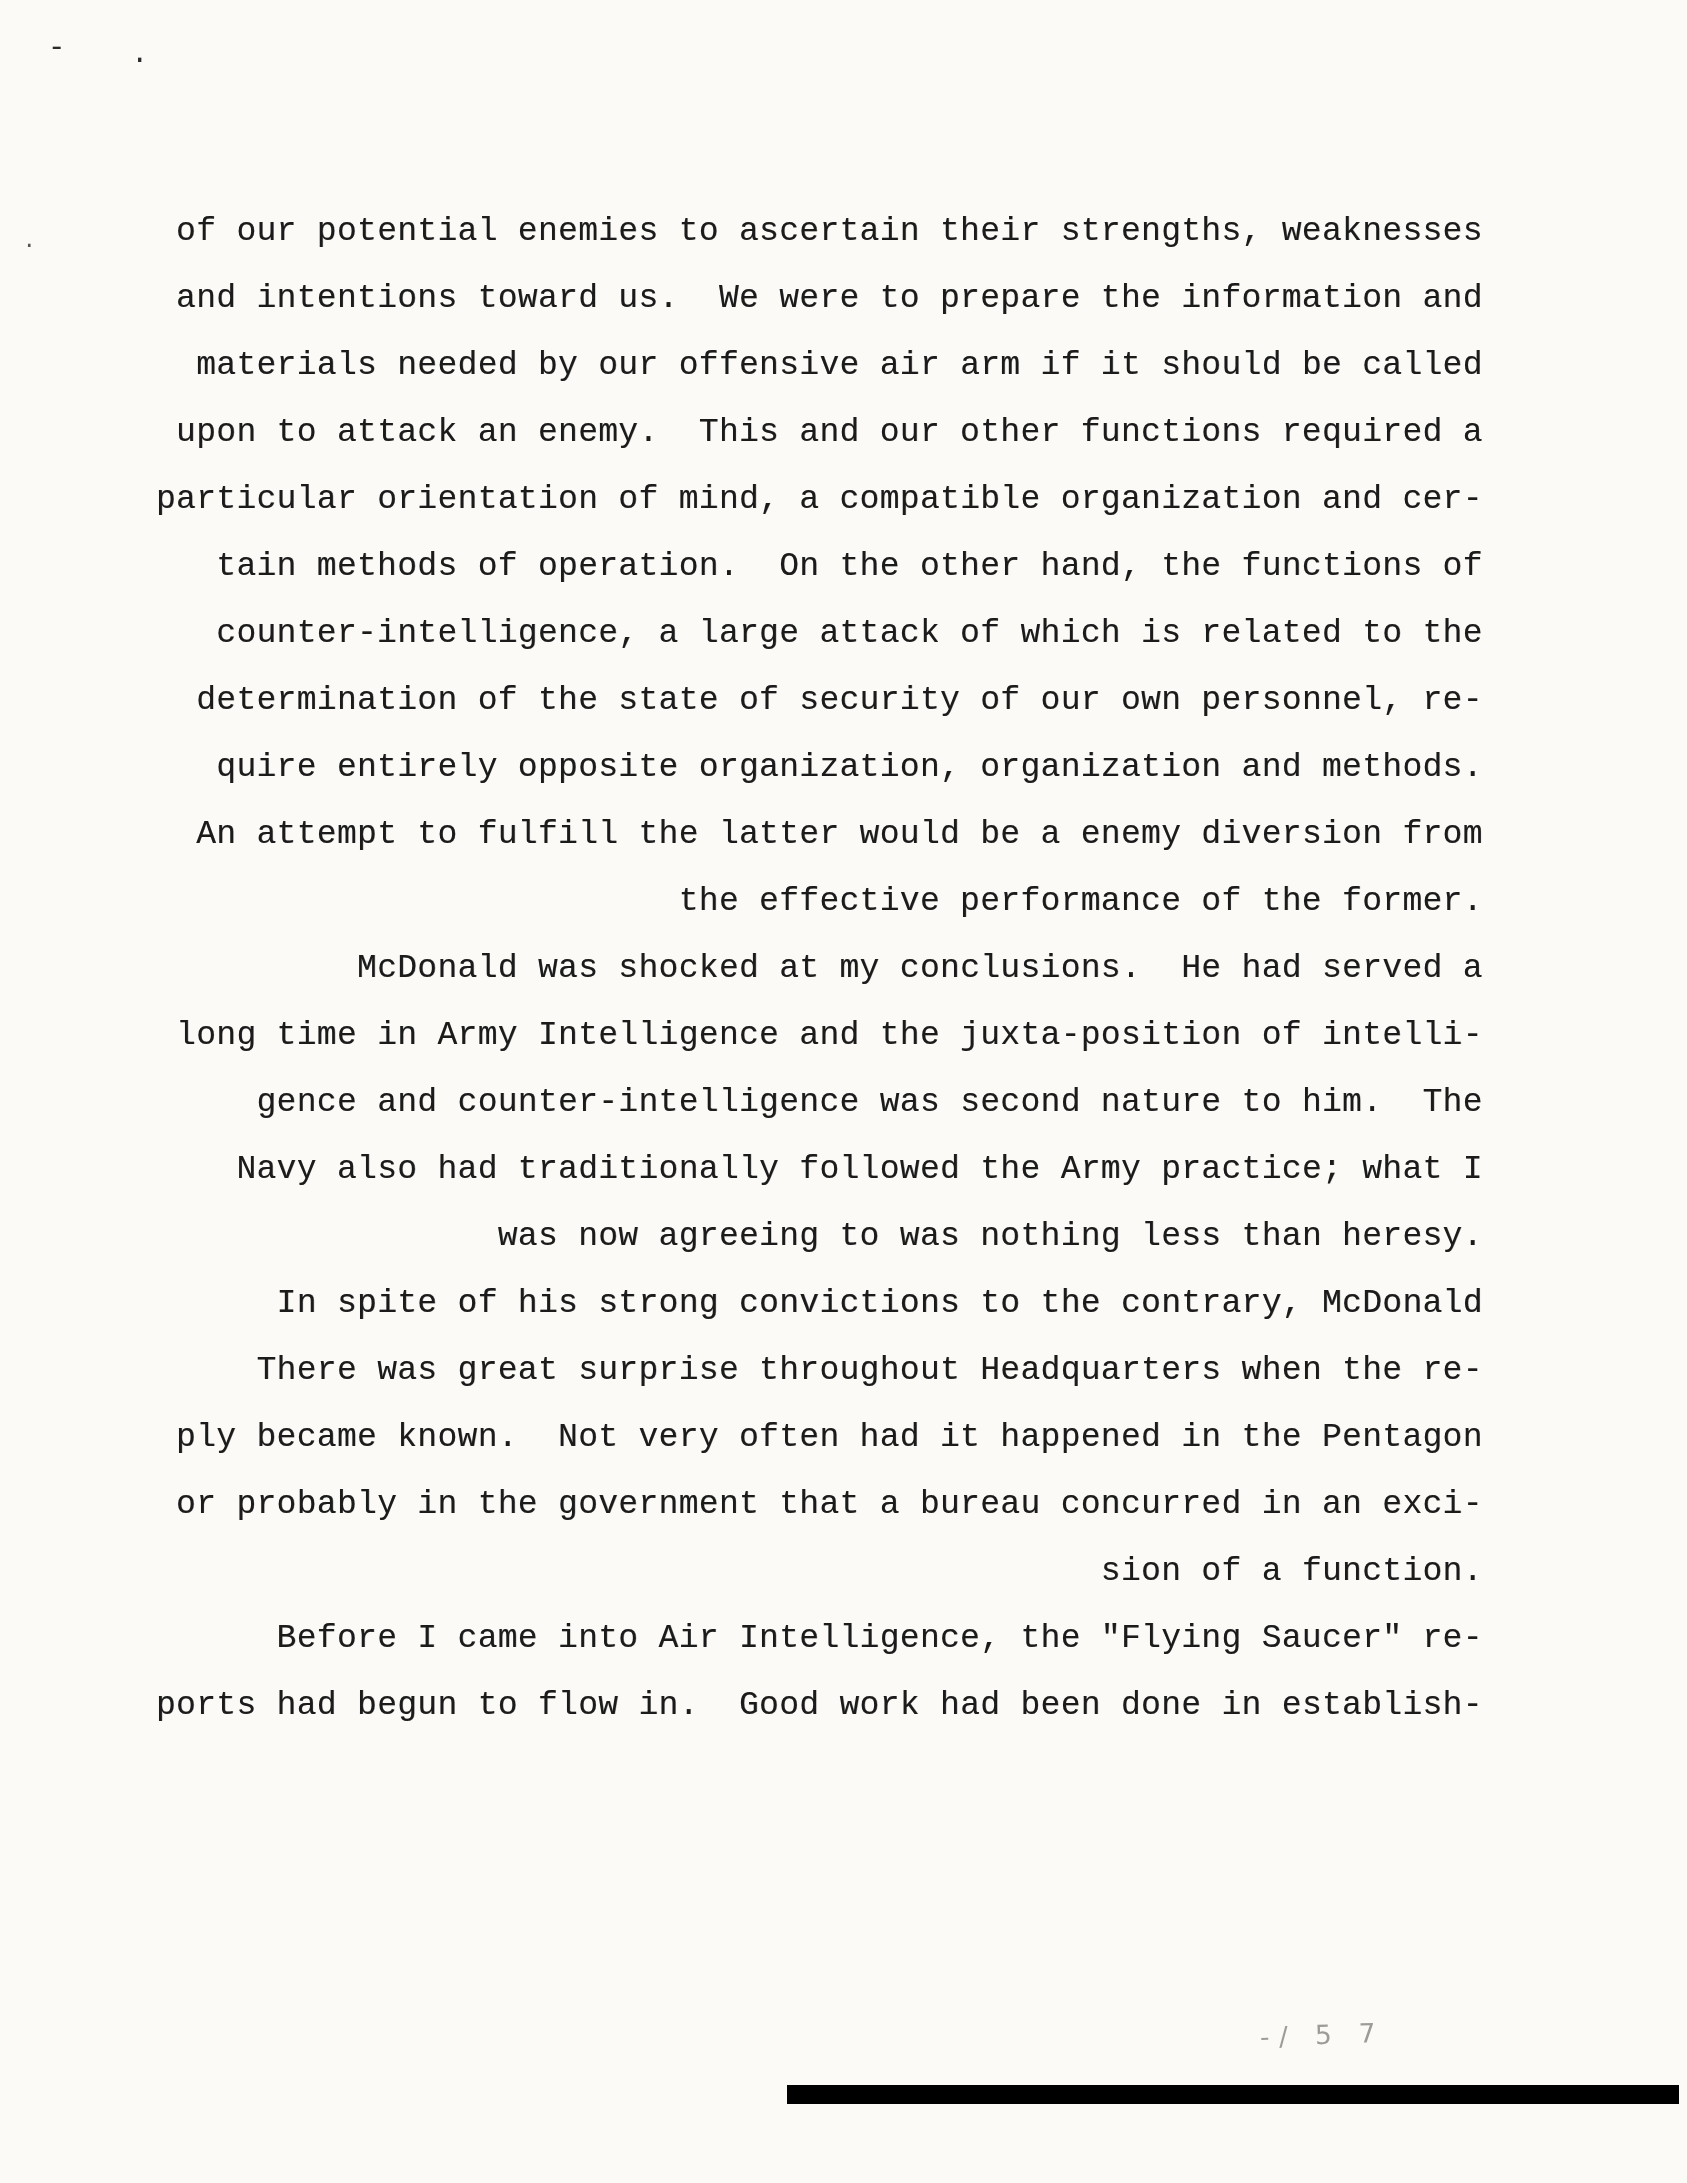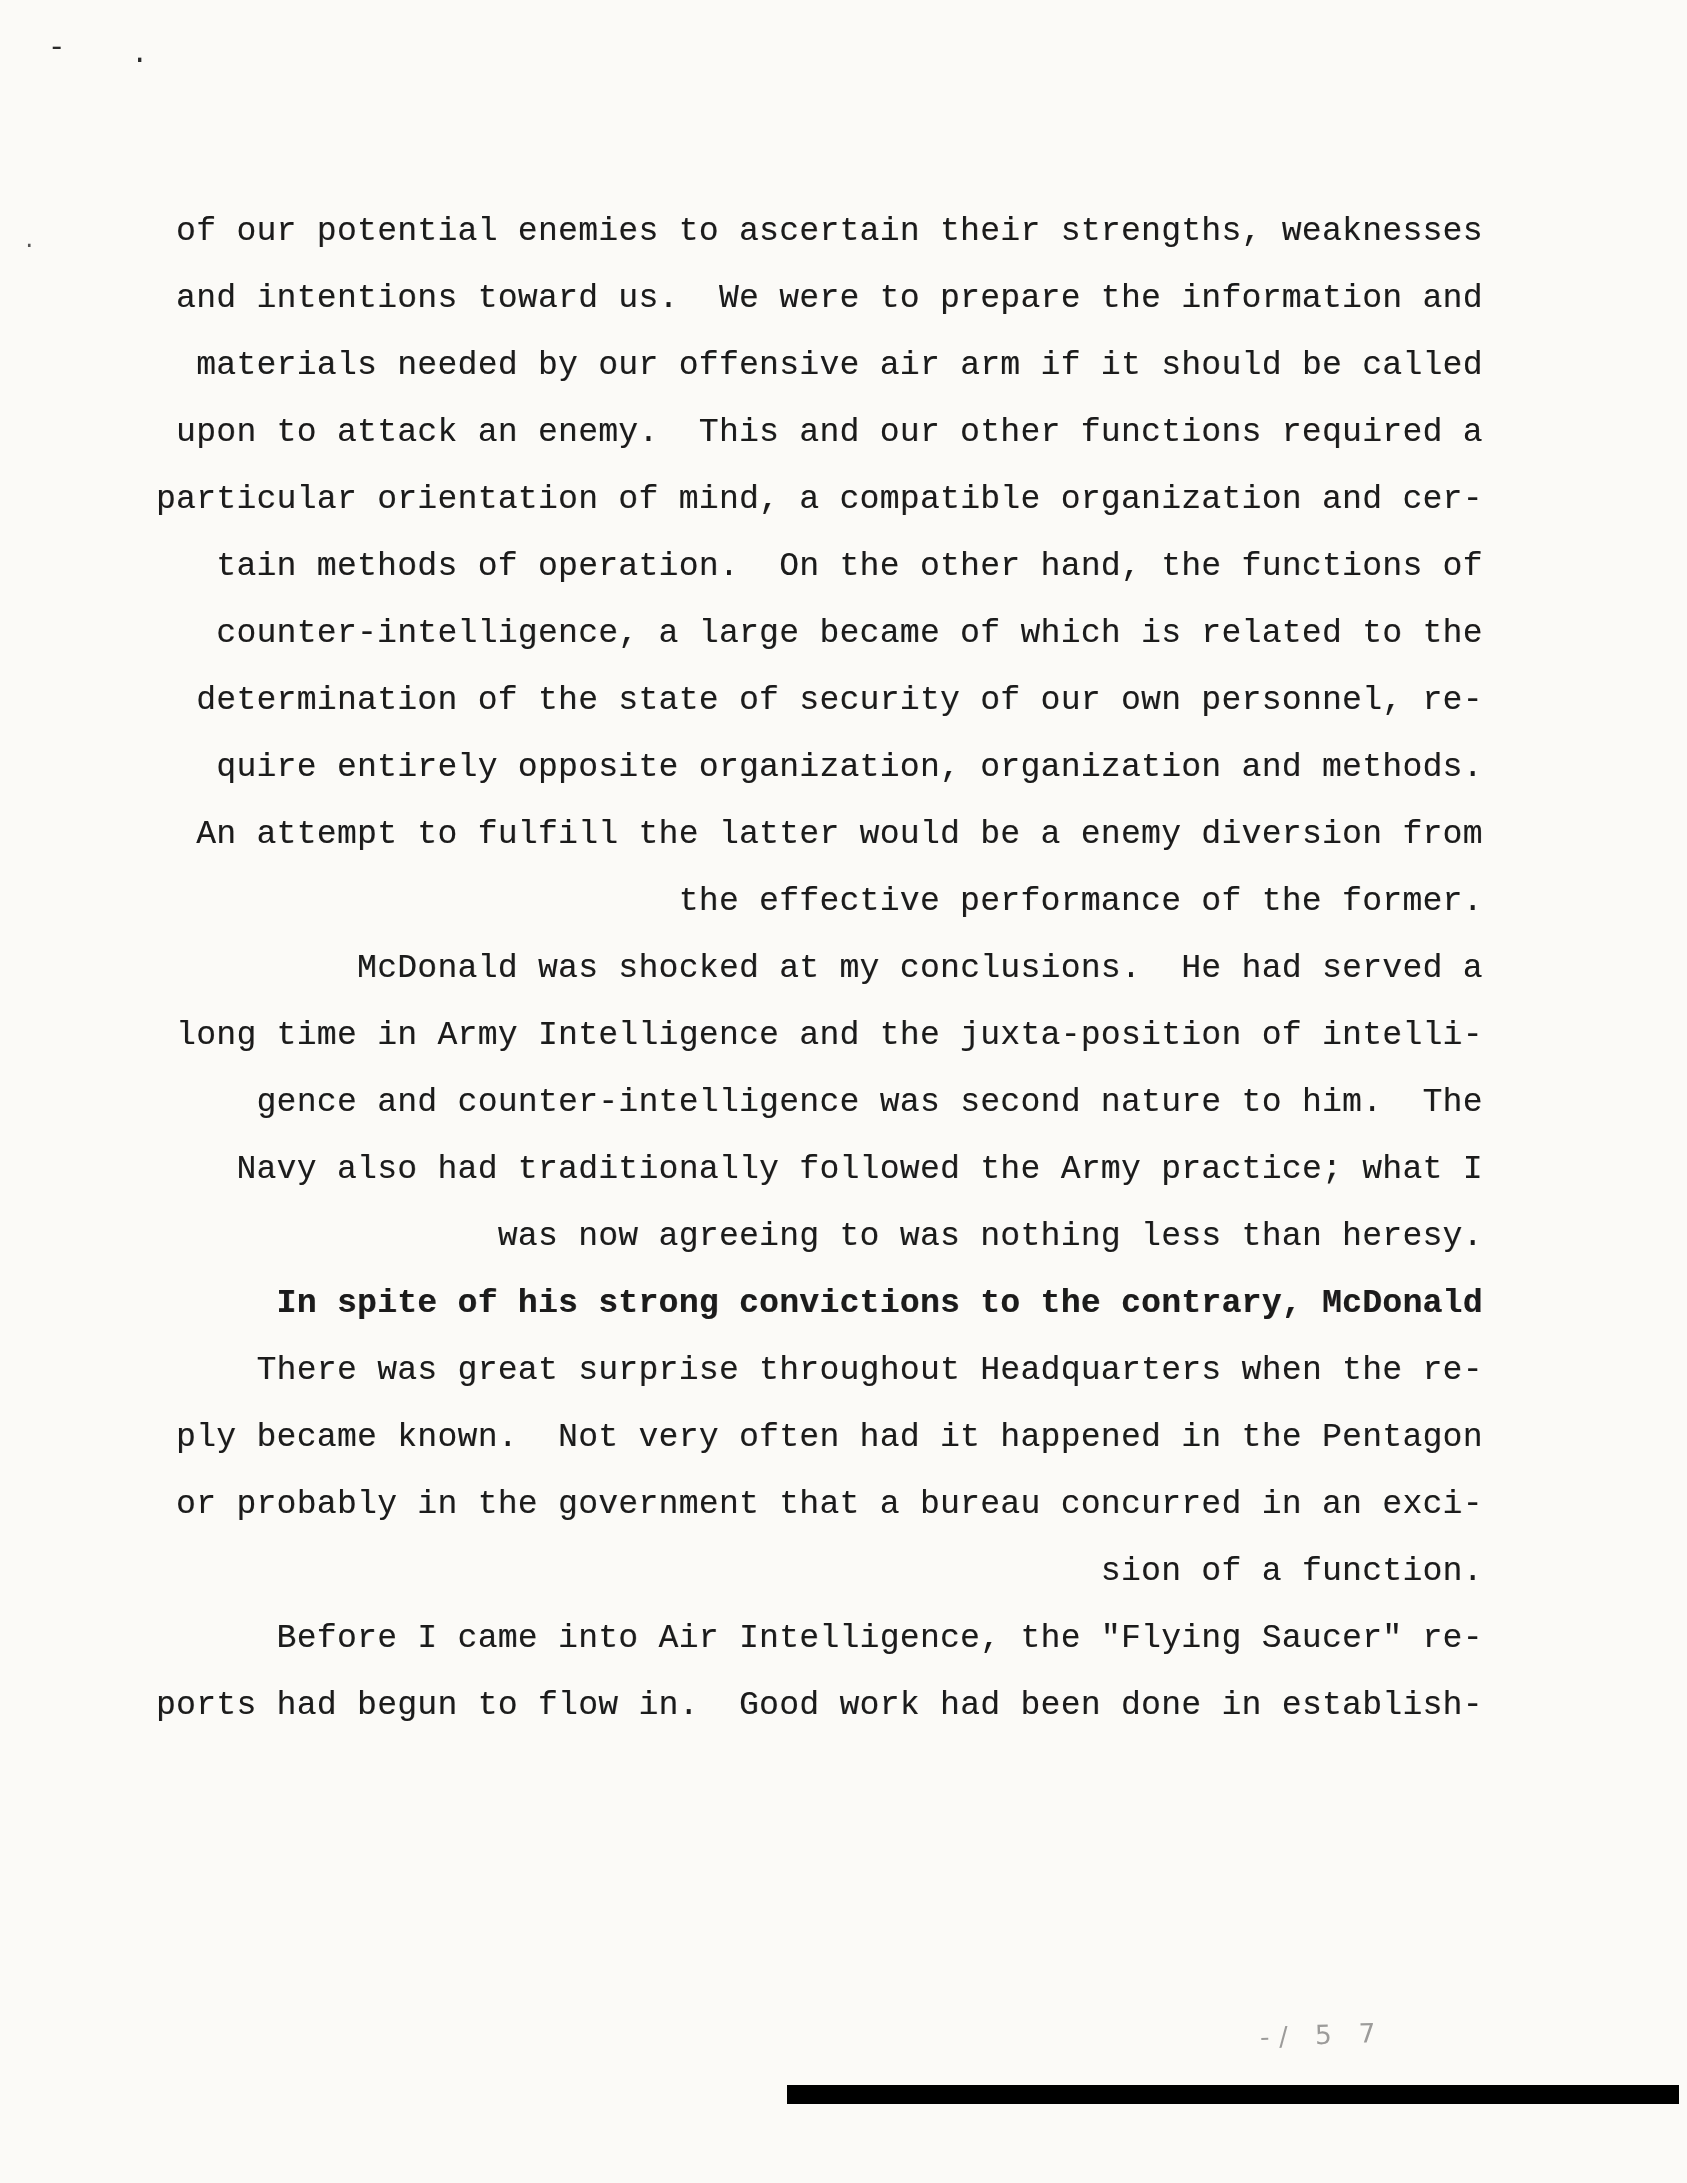--- a/index.html
+++ b/index.html
@@ -25,21 +25,21 @@
     font-size: 33px;
     line-height: 67px;
     height: 67px;
     color: #1b1b1b;
     letter-spacing: 0.3px;
     text-shadow: 0.4px 0.3px 0 rgba(0,0,0,0.35);
     text-align: right;
   }
   
   .line:nth-child(17) {
-    font-weight: bold;
+    font-weight: normal;
     text-shadow: 0.5px 0.3px 0 rgba(0,0,0,0.45);
   }
   .mark {
     position: absolute;
     color: #2a2a2a;
     font-size: 29px;
     line-height: 1;
   }
   .mark-top-dash { left: 48px; top: 34px; }
   .mark-top-dot { left: 131px; top: 40px; }
@@ -72,21 +72,21 @@
   <span class="mark mark-top-dot">.</span>
   <span class="mark mark-left-dot">.</span>
 
   <div class="text-block">
     <div class="line">of our potential enemies to ascertain their strengths, weaknesses</div>
     <div class="line">and intentions toward us.  We were to prepare the information and</div>
     <div class="line">materials needed by our offensive air arm if it should be called</div>
     <div class="line">upon to attack an enemy.  This and our other functions required a</div>
     <div class="line">particular orientation of mind, a compatible organization and cer-</div>
     <div class="line">tain methods of operation.  On the other hand, the functions of</div>
-    <div class="line">counter-intelligence, a large became of which is related to the</div>
+    <div class="line">counter-intelligence, a large attack of which is related to the</div>
     <div class="line">determination of the state of security of our own personnel, re-</div>
     <div class="line">quire entirely opposite organization, organization and methods.</div>
     <div class="line">An attempt to fulfill the latter would be a enemy diversion from</div>
     <div class="line">the effective performance of the former.</div>
     <div class="line">     McDonald was shocked at my conclusions.  He had served a</div>
     <div class="line">long time in Army Intelligence and the juxta-position of intelli-</div>
     <div class="line">gence and counter-intelligence was second nature to him.  The</div>
     <div class="line">Navy also had traditionally followed the Army practice; what I</div>
     <div class="line">was now agreeing to was nothing less than heresy.</div>
     <div class="line">     In spite of his strong convictions to the contrary, McDonald</div>

